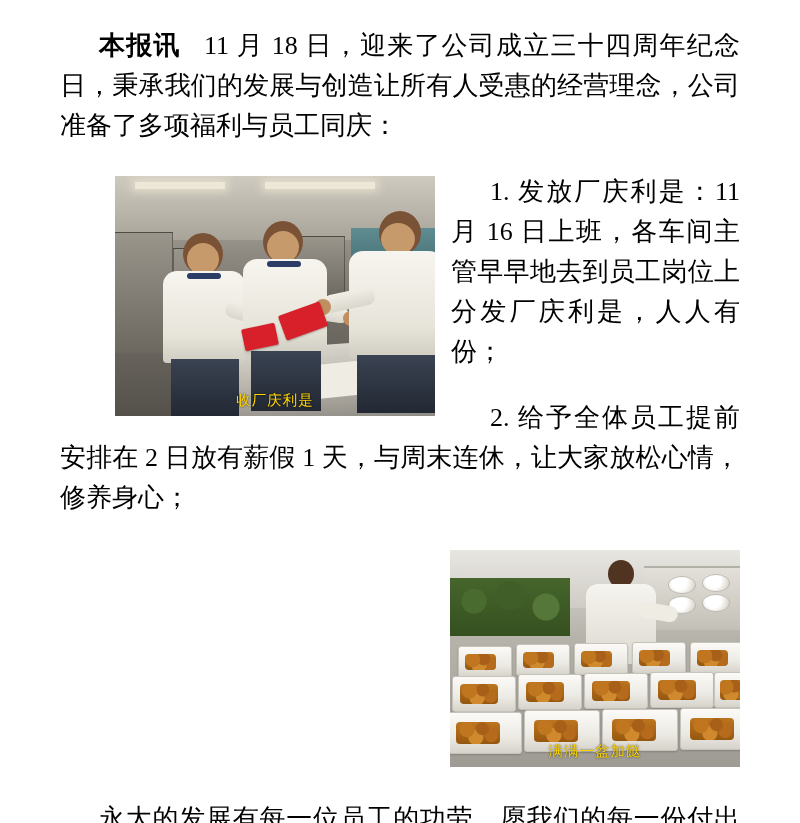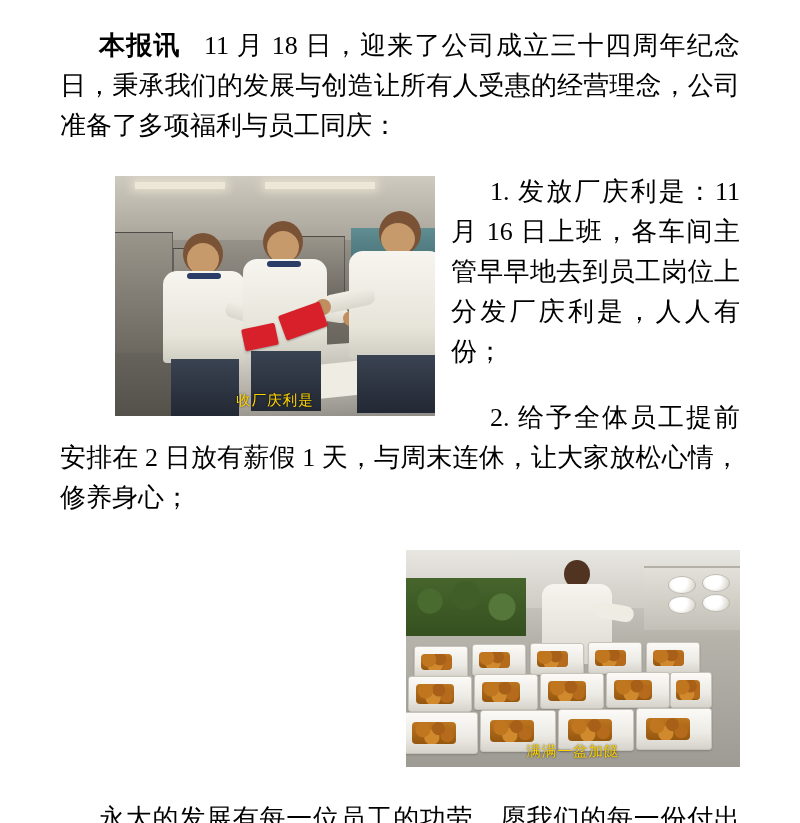--- a/index.html
+++ b/index.html
@@ -67,21 +67,21 @@
   #photo-workshop {
     float: left;
     width: 320px;
     height: 240px;
     margin: 4px 16px 6px 55px;
     text-decoration: underline;
   }
   
   #photo-meal {
     float: right;
-    width: 334px;
+    width: 290px;
     height: 217px;
     margin: 6px 0 6px 16px;
   }
 
   .clearfix::after { content: ""; display: block; clear: both; }
 
   
   .ws-bg {
     position: absolute; inset: 0;
     background:

